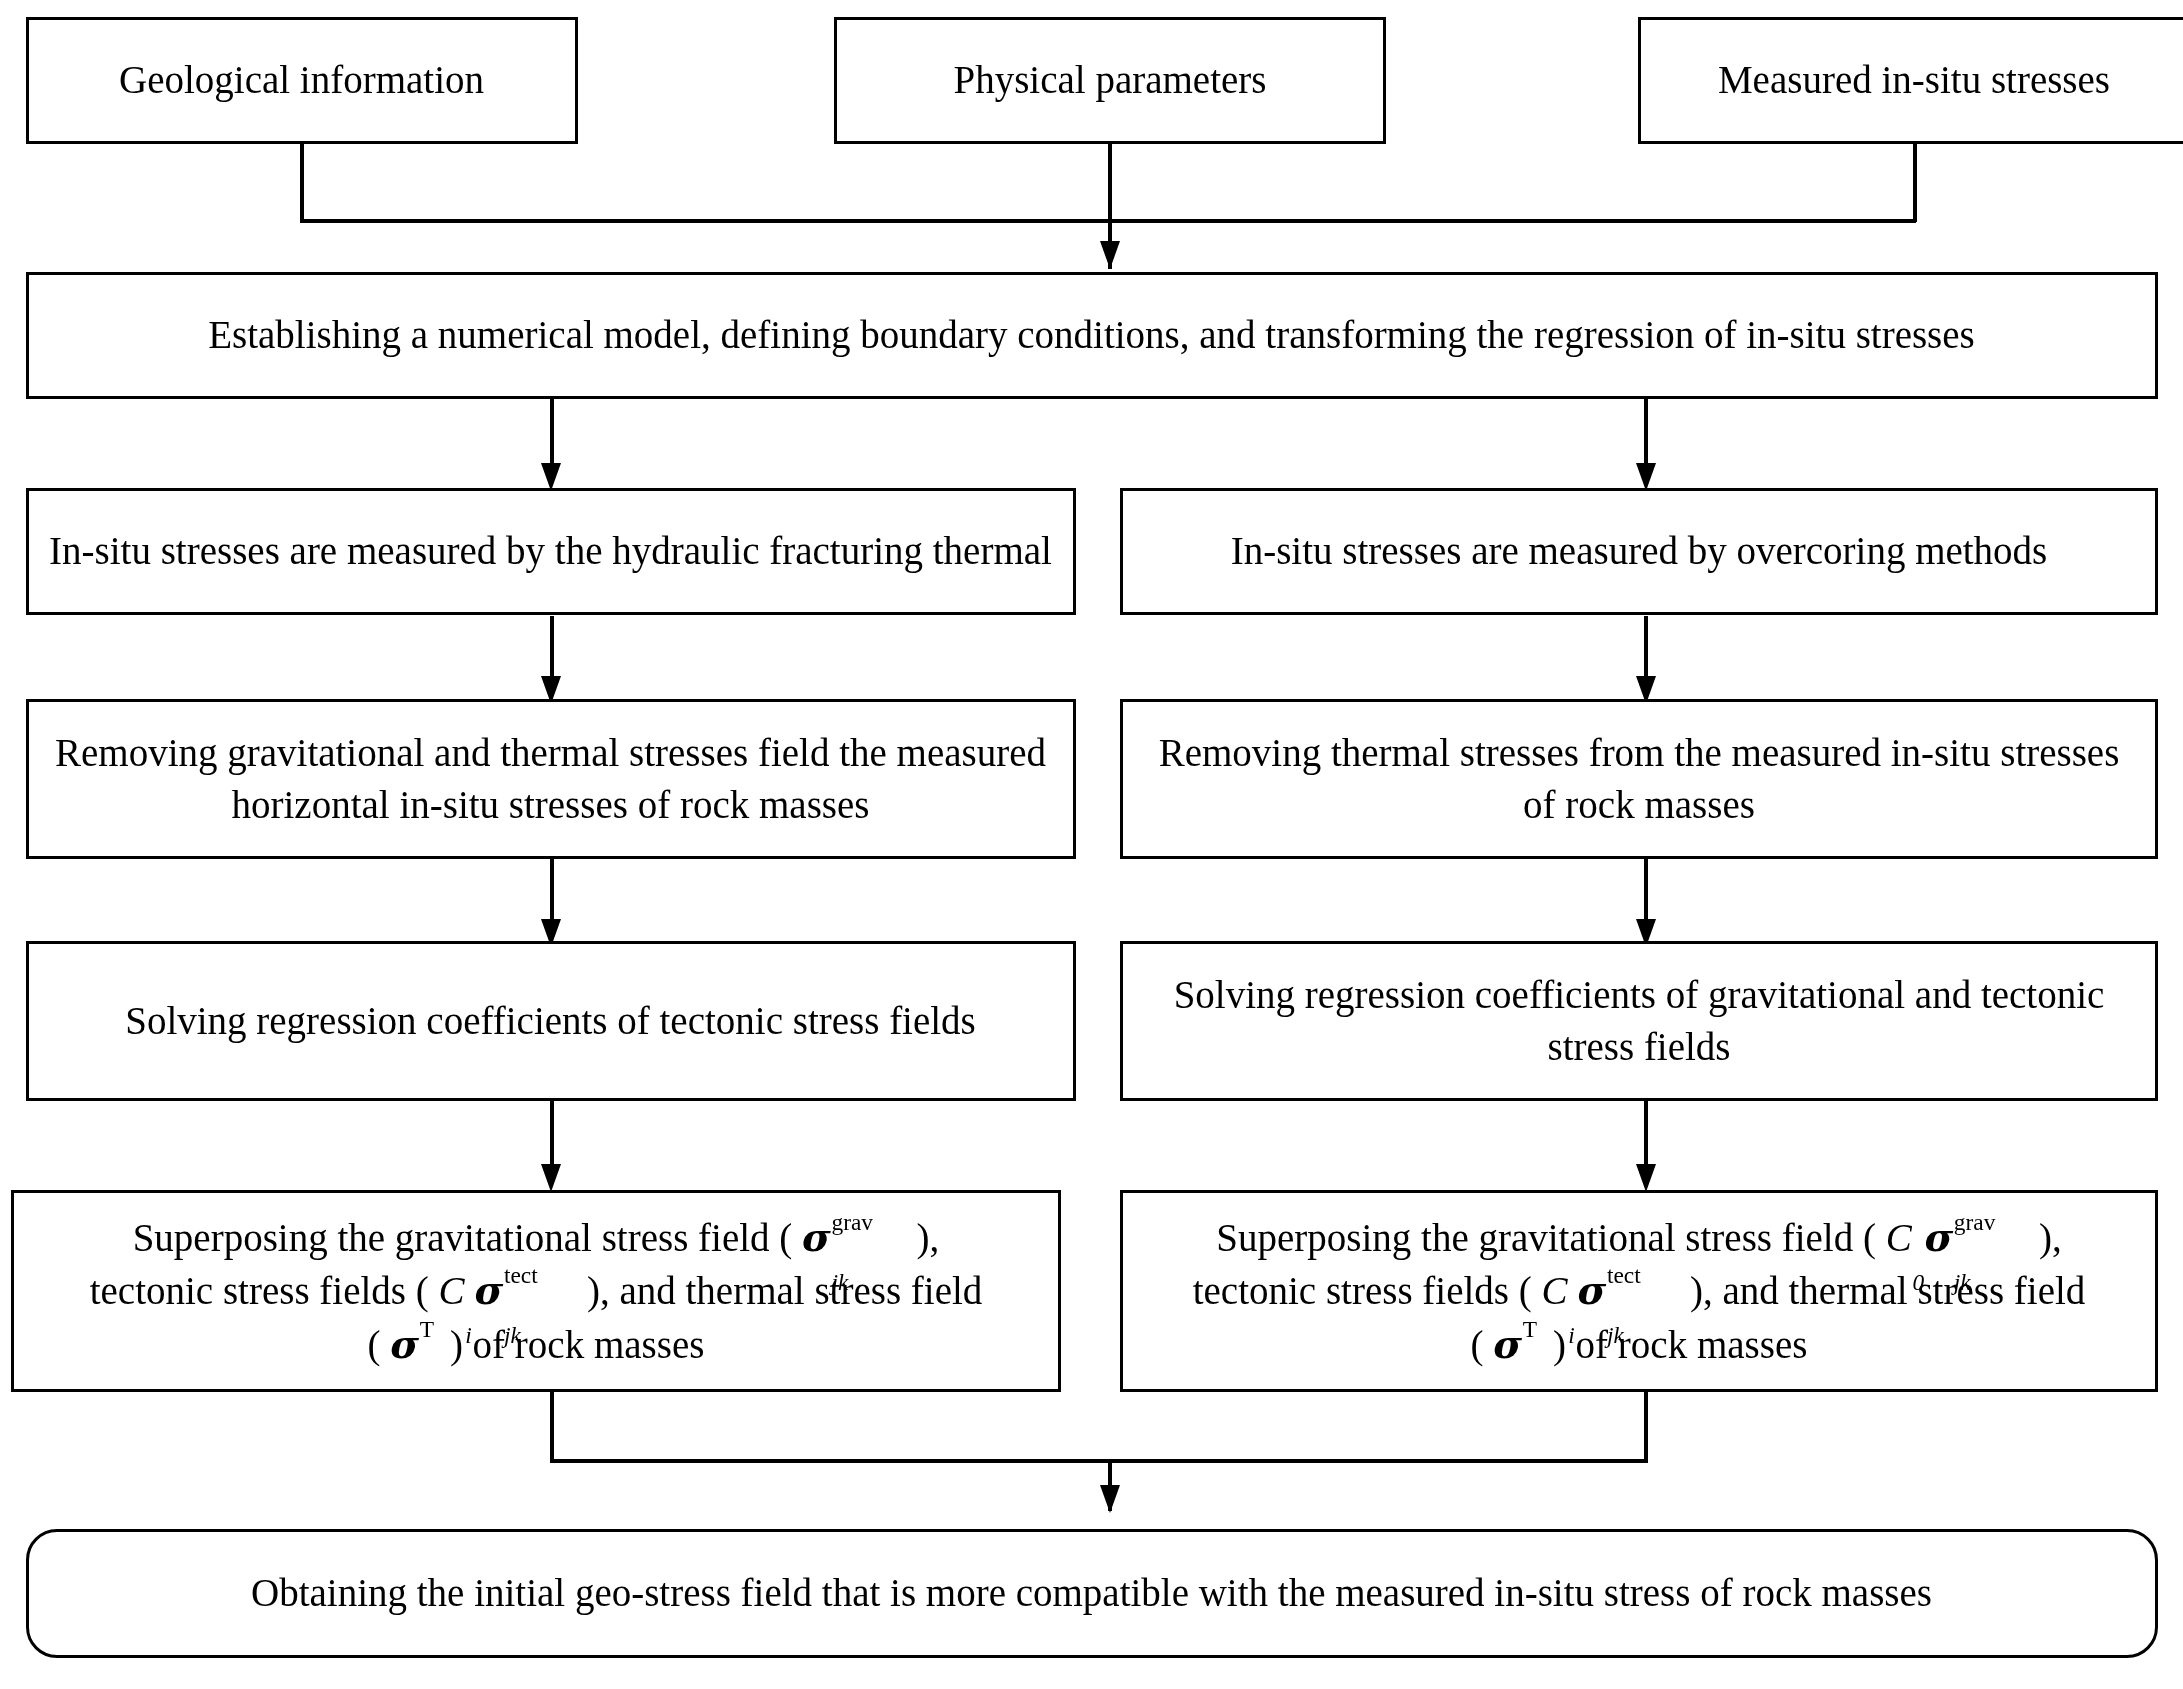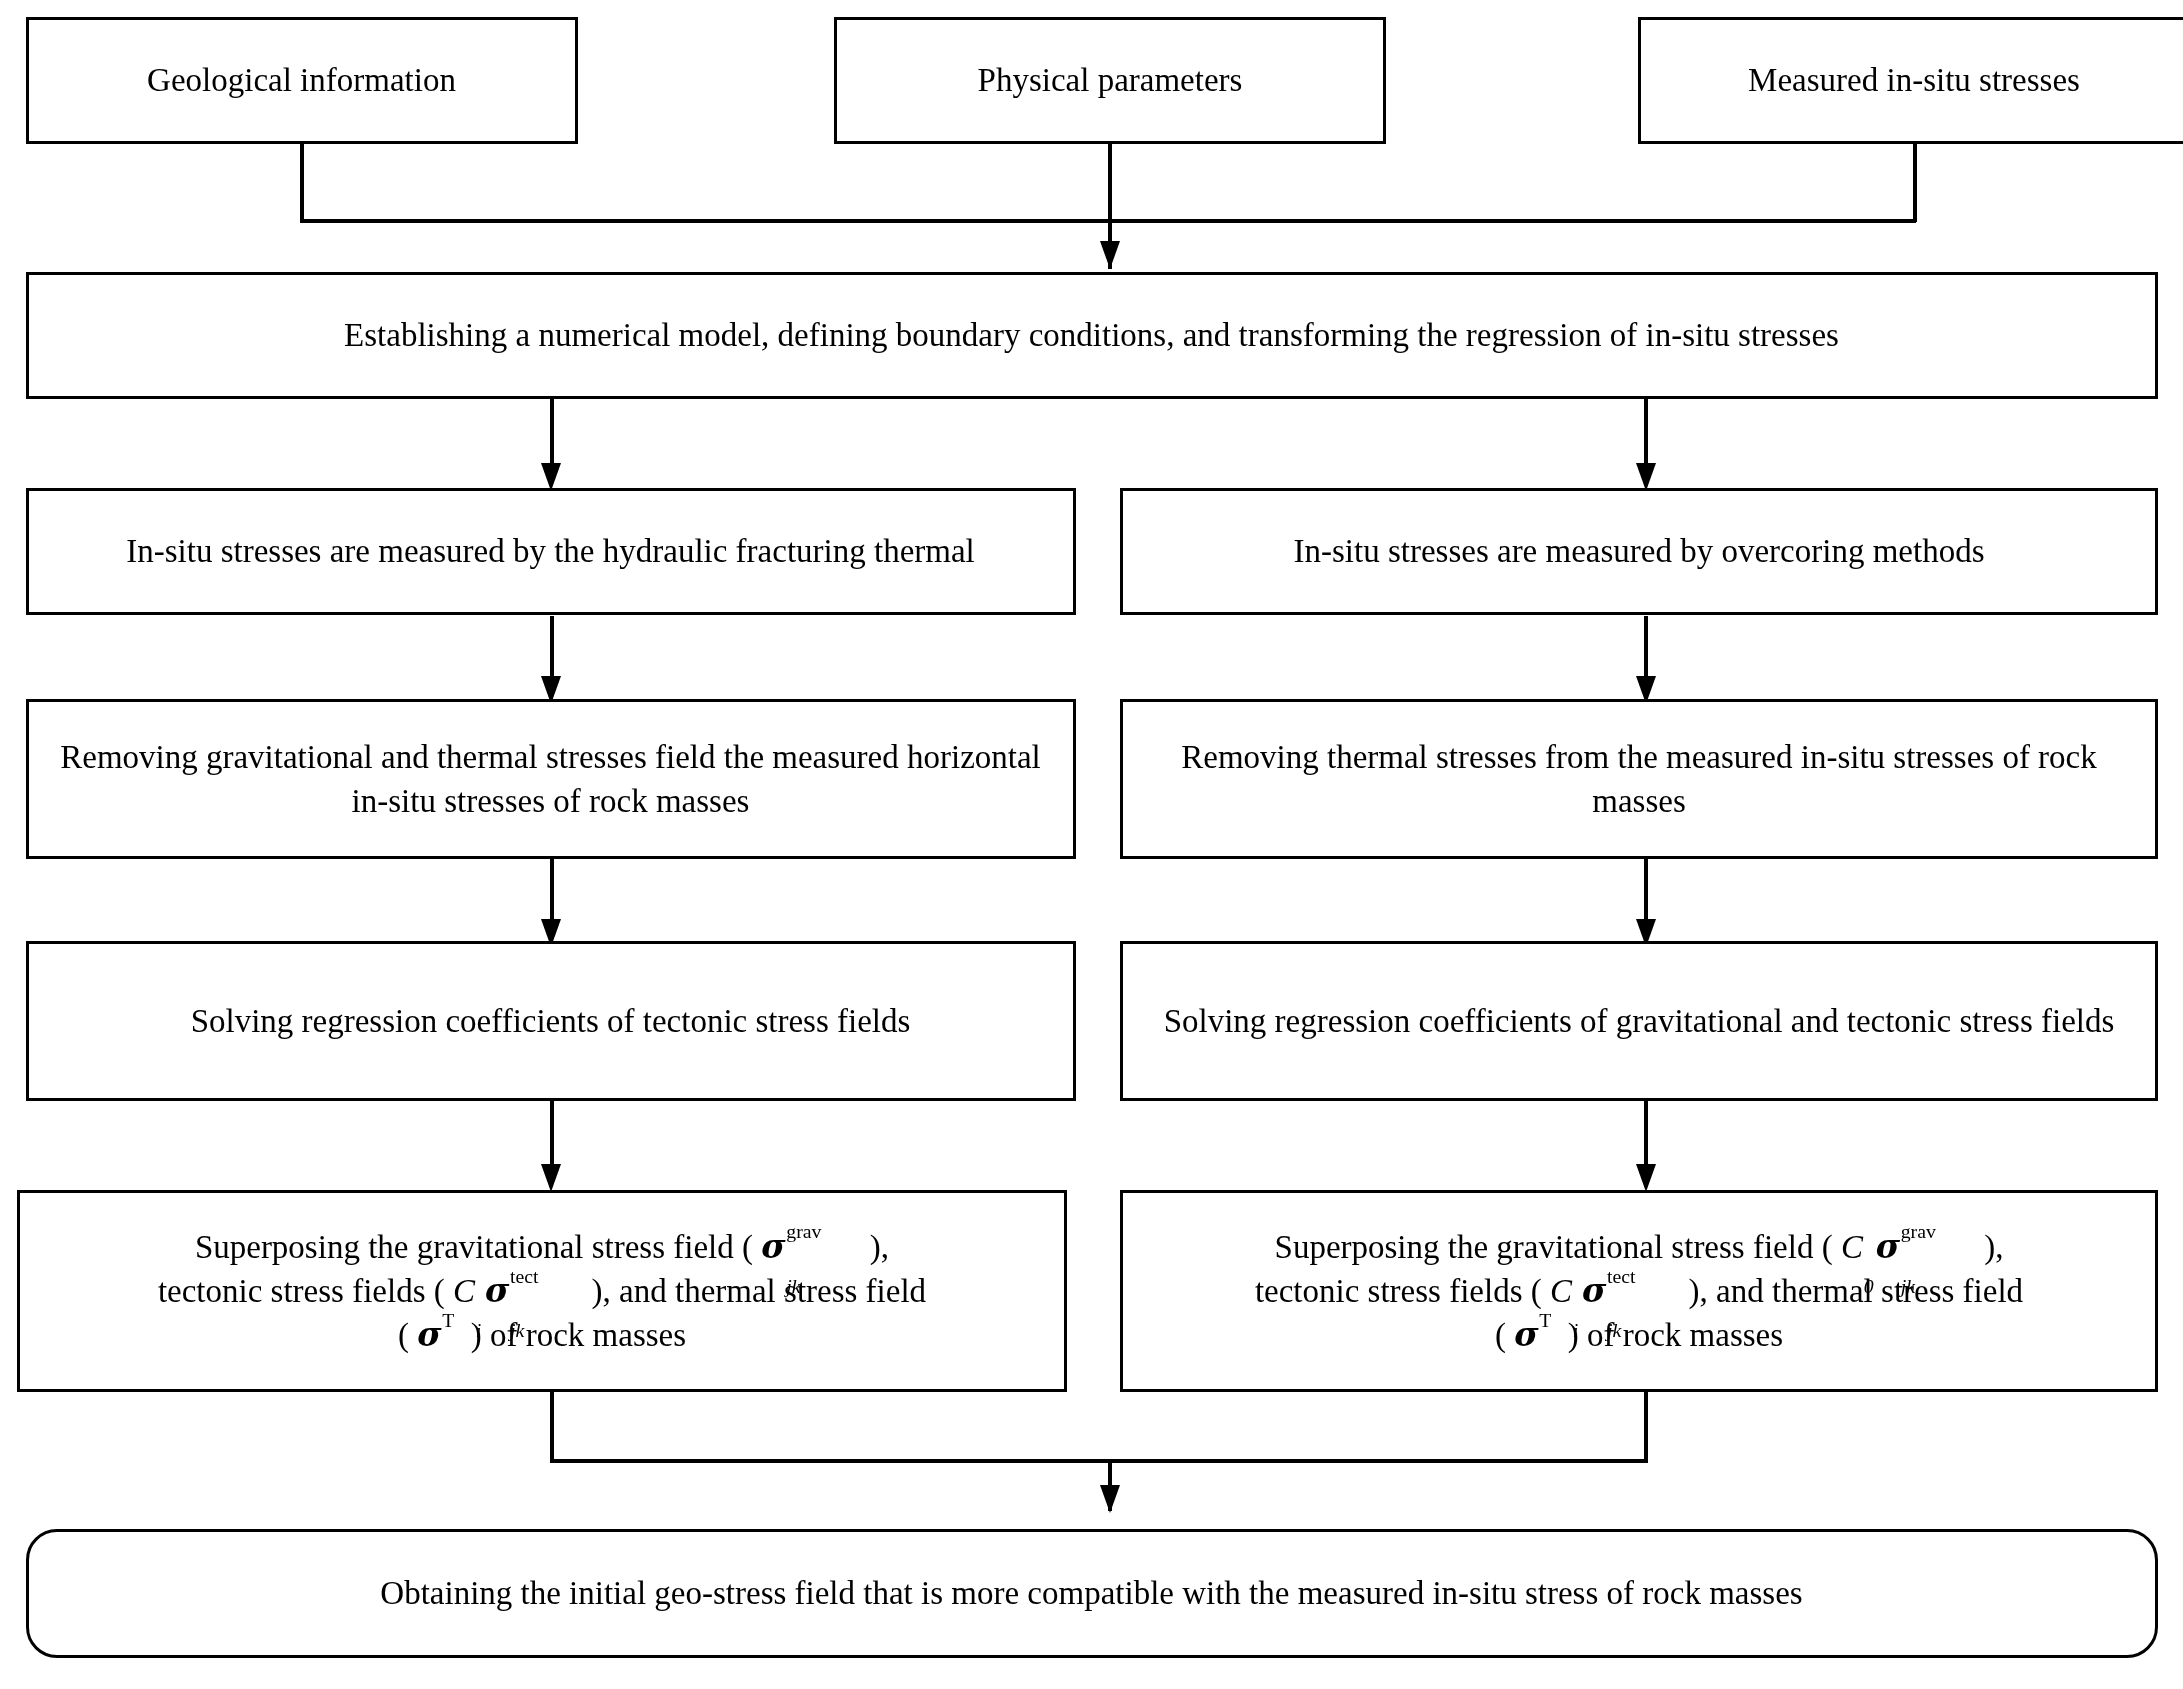--- a/index.html
+++ b/index.html
@@ -21,21 +21,21 @@
   .node {
     position: absolute;
     box-sizing: border-box;
     border: 3.5px solid #000000;
     background: #ffffff;
     display: flex;
     align-items: center;
     justify-content: center;
     text-align: center;
     line-height: 1.34;
-    font-size: 33px;
+    font-size: 39px;
     padding: 4.2px 18.4px;
   }
   .node .txt {
     display: block;
     width: 100%;
   }
   
   .vline {
     position: absolute;
     background: #000000;
@@ -157,21 +157,21 @@
   <div class="node" style="left:1120px; top:941px; width:1038px; height:160px;">
     <span class="txt">Solving regression coefficients of gravitational and tectonic stress fields</span>
   </div>
 
   <div class="vline" style="left:550px; top:1101px; height:67px;"></div>
   <div class="arrowhead" style="left:541px; top:1164px;"></div>
 
   <div class="vline" style="left:1644px; top:1101px; height:67px;"></div>
   <div class="arrowhead" style="left:1636px; top:1164px;"></div>
 
-  <div class="node" style="left:17px; top:1190px; width:1050px; height:202px;align-items:center;">
+  <div class="node" style="left:11px; top:1190px; width:1050px; height:202px;align-items:center;">
     <span class="txt">
       <span>Superposing the gravitational stress field ( </span><span class="msig">σ</span><span class="subsup"><span class="sup">grav</span><span class="sub">jk</span></span><span class="padsup" style="width:76px; display:inline-block;"></span><span> ),</span><br>
       <span>tectonic stress fields (  </span><span class="mvar">C</span><span class="subsup"><span class="sub">i</span></span><span class="padsup" style="width:10px; display:inline-block;"></span><span class="msig">σ</span><span class="subsup"><span class="sup">tect</span><span class="sub">jk</span></span><span class="padsup" style="width:74px; display:inline-block;"></span><span> ), and thermal stress field</span><br>
       <span>(  </span><span class="msig">σ</span><span class="subsup"><span class="sup">T</span></span><span class="padsup" style="width:21px; display:inline-block;"></span><span>  ) of rock masses</span>
     </span>
   </div>
 
   <div class="node" style="left:1120px; top:1190px; width:1038px; height:202px;">
     <span class="txt">
       <span>Superposing the gravitational stress field ( </span><span class="mvar">C</span><span class="subsup"><span class="sub">0</span></span><span class="padsup" style="width:12.7px; display:inline-block;"></span><span class="msig">σ</span><span class="subsup"><span class="sup">grav</span><span class="sub">jk</span></span><span class="padsup" style="width:76px; display:inline-block;"></span><span> ),</span><br>

